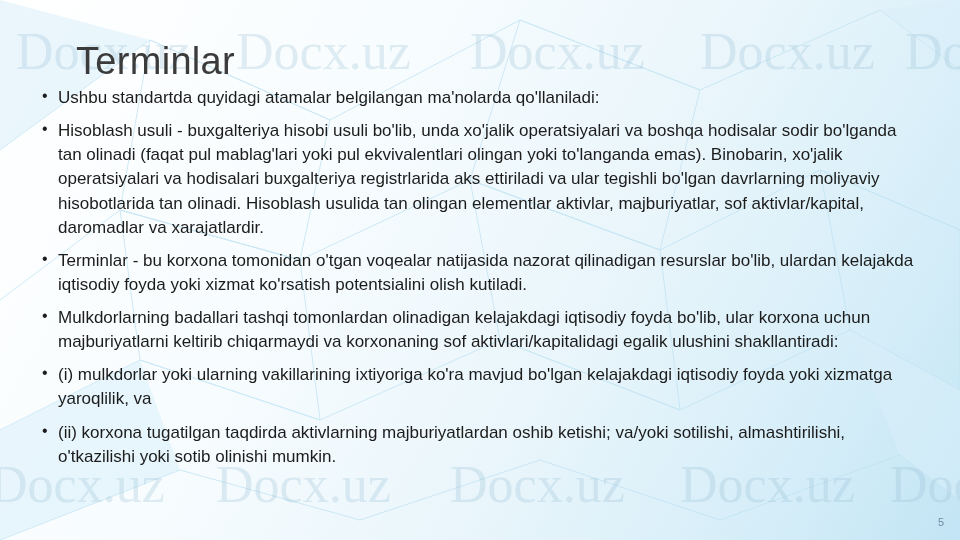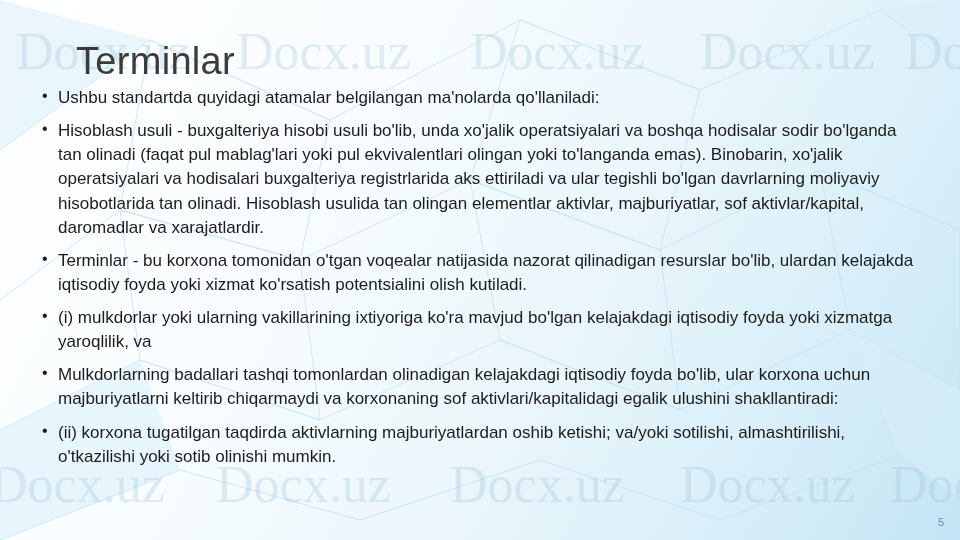--- a/index.html
+++ b/index.html
@@ -128,20 +128,20 @@
     <div class="wm wm-row2" style="left:890px;">Docx.uz</div>
   </div>
 
   <div class="title">Terminlar</div>
 
   <div class="content">
     <ul class="bullets" id="bullet-list">
         <li><span>Ushbu standartda quyidagi atamalar belgilangan ma'nolarda qo'llaniladi:</span></li>
         <li><span class="b">Hisoblash usuli</span><span> - buxgalteriya hisobi usuli bo'lib, unda xo'jalik operatsiyalari va boshqa hodisalar sodir bo'lganda tan olinadi (faqat pul mablag'lari yoki pul ekvivalentlari olingan yoki to'langanda emas). Binobarin, xo'jalik operatsiyalari va hodisalari buxgalteriya registrlarida aks ettiriladi va ular tegishli bo'lgan davrlarning moliyaviy hisobotlarida tan olinadi. Hisoblash usulida tan olingan elementlar aktivlar, majburiyatlar, sof aktivlar/kapital, daromadlar va xarajatlardir.</span></li>
         <li><span class="b">Terminlar</span><span> - bu korxona tomonidan o'tgan voqealar natijasida nazorat qilinadigan resurslar bo'lib, ulardan kelajakda iqtisodiy foyda yoki xizmat ko'rsatish potentsialini olish kutiladi.</span></li>
+        <li><span class="b">Mulkdorlarning badallari</span><span> tashqi tomonlardan olinadigan kelajakdagi iqtisodiy foyda bo'lib, ular korxona uchun majburiyatlarni keltirib chiqarmaydi va korxonaning sof aktivlari/kapitalidagi egalik ulushini shakllantiradi:</span></li>
         <li><span>(i) mulkdorlar yoki ularning vakillarining ixtiyoriga ko'ra mavjud bo'lgan kelajakdagi iqtisodiy foyda yoki xizmatga yaroqlilik, va</span></li>
-        <li><span class="b">Mulkdorlarning badallari</span><span> tashqi tomonlardan olinadigan kelajakdagi iqtisodiy foyda bo'lib, ular korxona uchun majburiyatlarni keltirib chiqarmaydi va korxonaning sof aktivlari/kapitalidagi egalik ulushini shakllantiradi:</span></li>
         <li><span>(ii) korxona tugatilgan taqdirda aktivlarning majburiyatlardan oshib ketishi; va/yoki sotilishi, almashtirilishi, o'tkazilishi yoki sotib olinishi mumkin.</span></li>
       </ul>
   </div>
 
   <div class="page-num">5</div>
 </div>
 
 </body></html>

